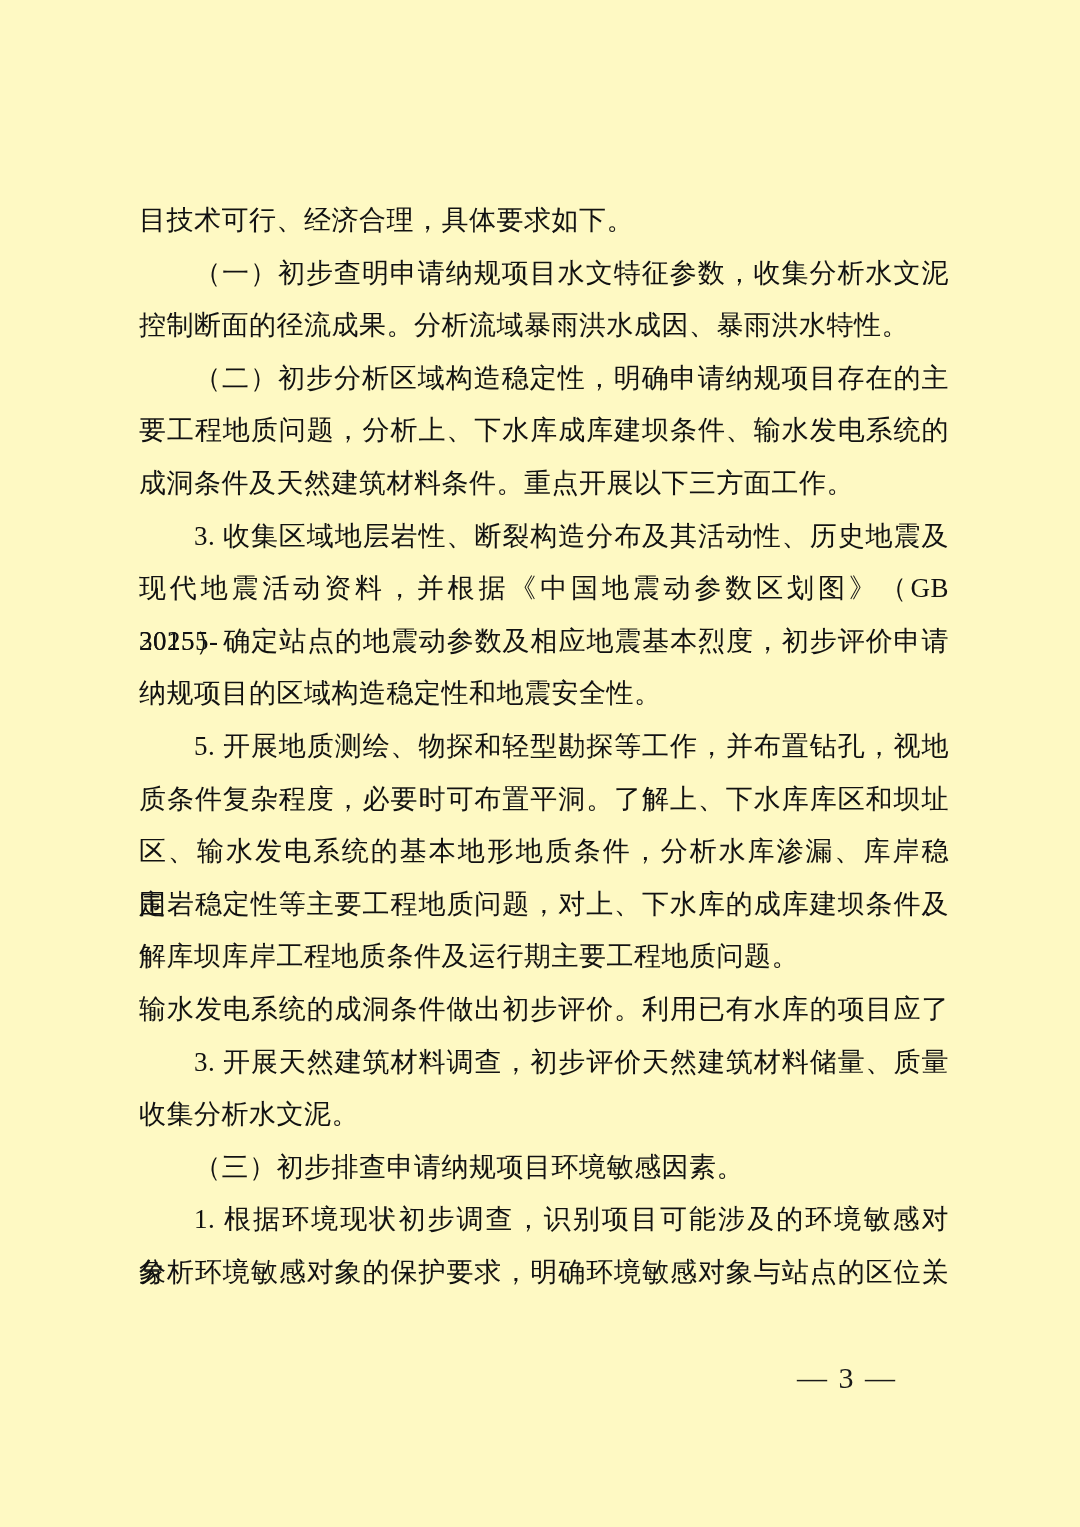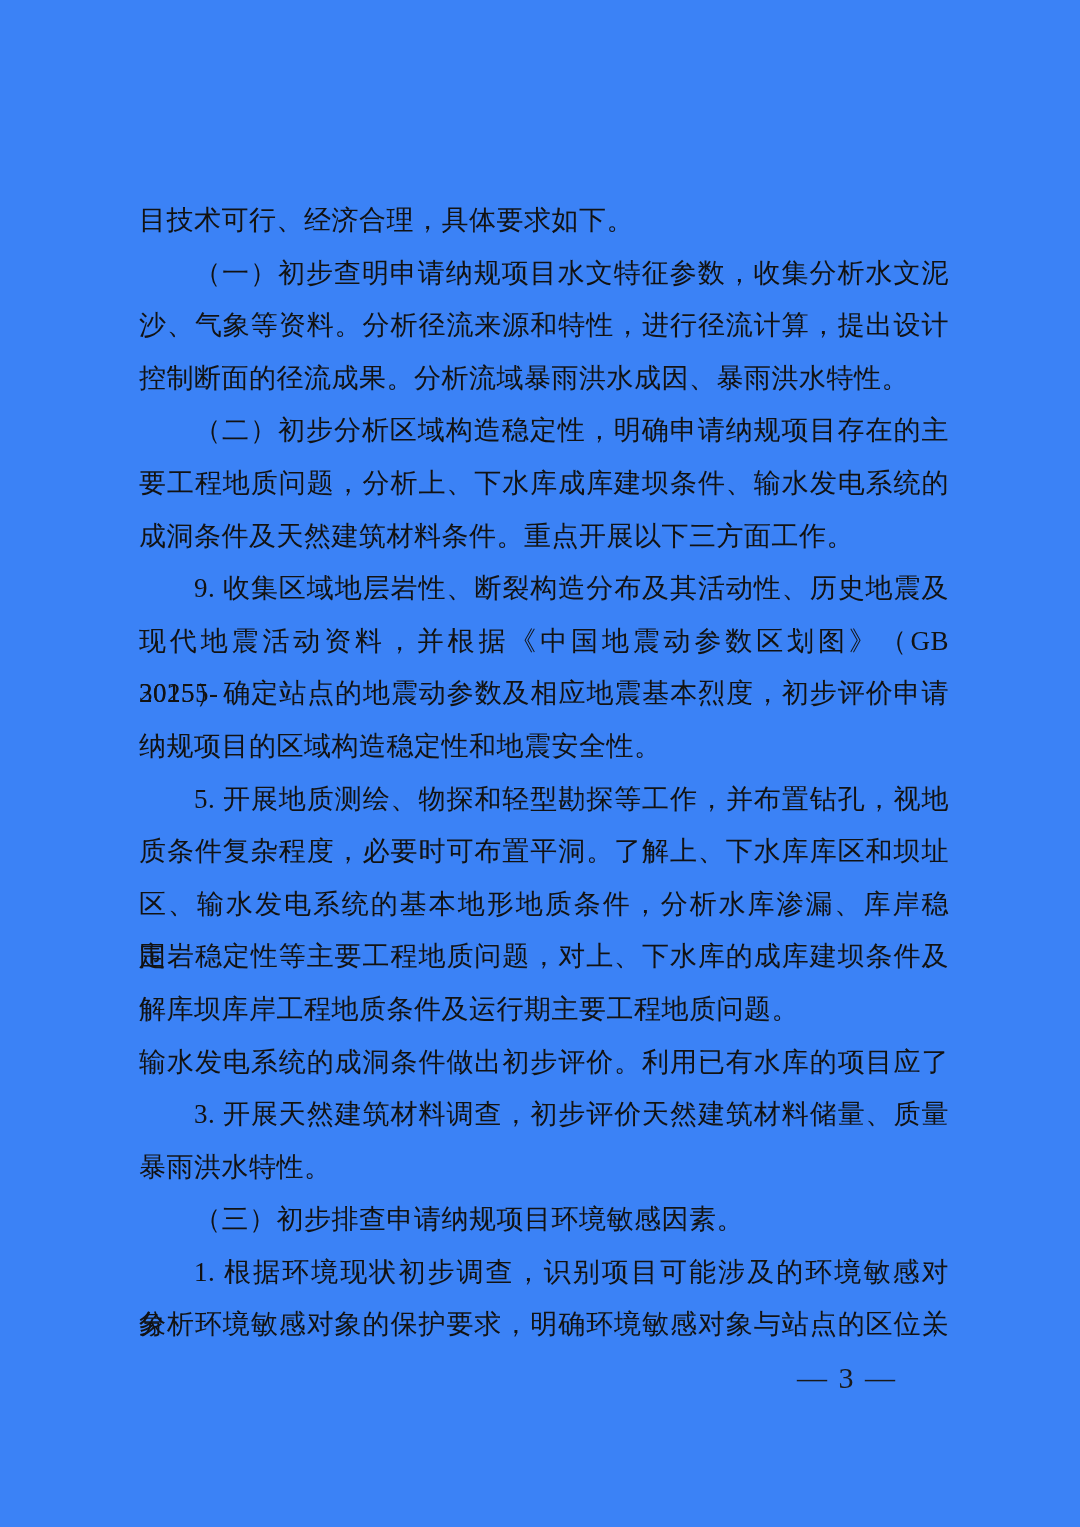--- a/index.html
+++ b/index.html
@@ -12,21 +12,21 @@
     height: 1527px;
     position: relative;
     overflow: hidden;
     
     font-family: "Liberation Serif", "DejaVu Sans", sans-serif;
     color: #121212;
   }
   .doc-page {
     position: absolute;
     inset: 0;
-    background: #3b82f6;
+    background: #fef9c3;
   }
   .content {
     position: absolute;
     left: 139px;
     top: 194px;
     width: 810px;
   }
   .ln {
     font-size: 27px;
     line-height: 52.6px;
@@ -57,37 +57,36 @@
   }
 </style>
 </head>
 <body>
 
 <div class="doc-page">
 
   <div class="content">
     <div class="ln end">目技术可行、经济合理，具体要求如下。</div>
     <div class="ln ind">（一）初步查明申请纳规项目水文特征参数，收集分析水文泥</div>
-    <div class="ln">沙、气象等资料。分析径流来源和特性，进行径流计算，提出设计</div>
     <div class="ln end">控制断面的径流成果。分析流域暴雨洪水成因、暴雨洪水特性。</div>
     <div class="ln ind">（二）初步分析区域构造稳定性，明确申请纳规项目存在的主</div>
     <div class="ln">要工程地质问题，分析上、下水库成库建坝条件、输水发电系统的</div>
     <div class="ln end">成洞条件及天然建筑材料条件。重点开展以下三方面工作。</div>
-    <div class="ln ind">9. 收集区域地层岩性、断裂构造分布及其活动性、历史地震及</div>
+    <div class="ln ind">3. 收集区域地层岩性、断裂构造分布及其活动性、历史地震及</div>
     <div class="ln">现代地震活动资料，并根据《中国地震动参数区划图》（GB 30255-</div>
     <div class="ln">2015）确定站点的地震动参数及相应地震基本烈度，初步评价申请</div>
     <div class="ln end">纳规项目的区域构造稳定性和地震安全性。</div>
     <div class="ln ind">5. 开展地质测绘、物探和轻型勘探等工作，并布置钻孔，视地</div>
     <div class="ln">质条件复杂程度，必要时可布置平洞。了解上、下水库库区和坝址</div>
     <div class="ln">区、输水发电系统的基本地形地质条件，分析水库渗漏、库岸稳定、</div>
     <div class="ln">围岩稳定性等主要工程地质问题，对上、下水库的成库建坝条件及</div>
     <div class="ln end">解库坝库岸工程地质条件及运行期主要工程地质问题。</div>
     <div class="ln">输水发电系统的成洞条件做出初步评价。利用已有水库的项目应了</div>
     <div class="ln ind">3. 开展天然建筑材料调查，初步评价天然建筑材料储量、质量</div>
-    <div class="ln end">暴雨洪水特性。</div>
+    <div class="ln end">收集分析水文泥。</div>
     <div class="ln ind end">（三）初步排查申请纳规项目环境敏感因素。</div>
     <div class="ln ind">1. 根据环境现状初步调查，识别项目可能涉及的环境敏感对象，</div>
     <div class="ln">分析环境敏感对象的保护要求，明确环境敏感对象与站点的区位关</div>
   </div>
 
   <div class="page-num">— 3 —</div>
 
 </div>
 
 </body></html>

